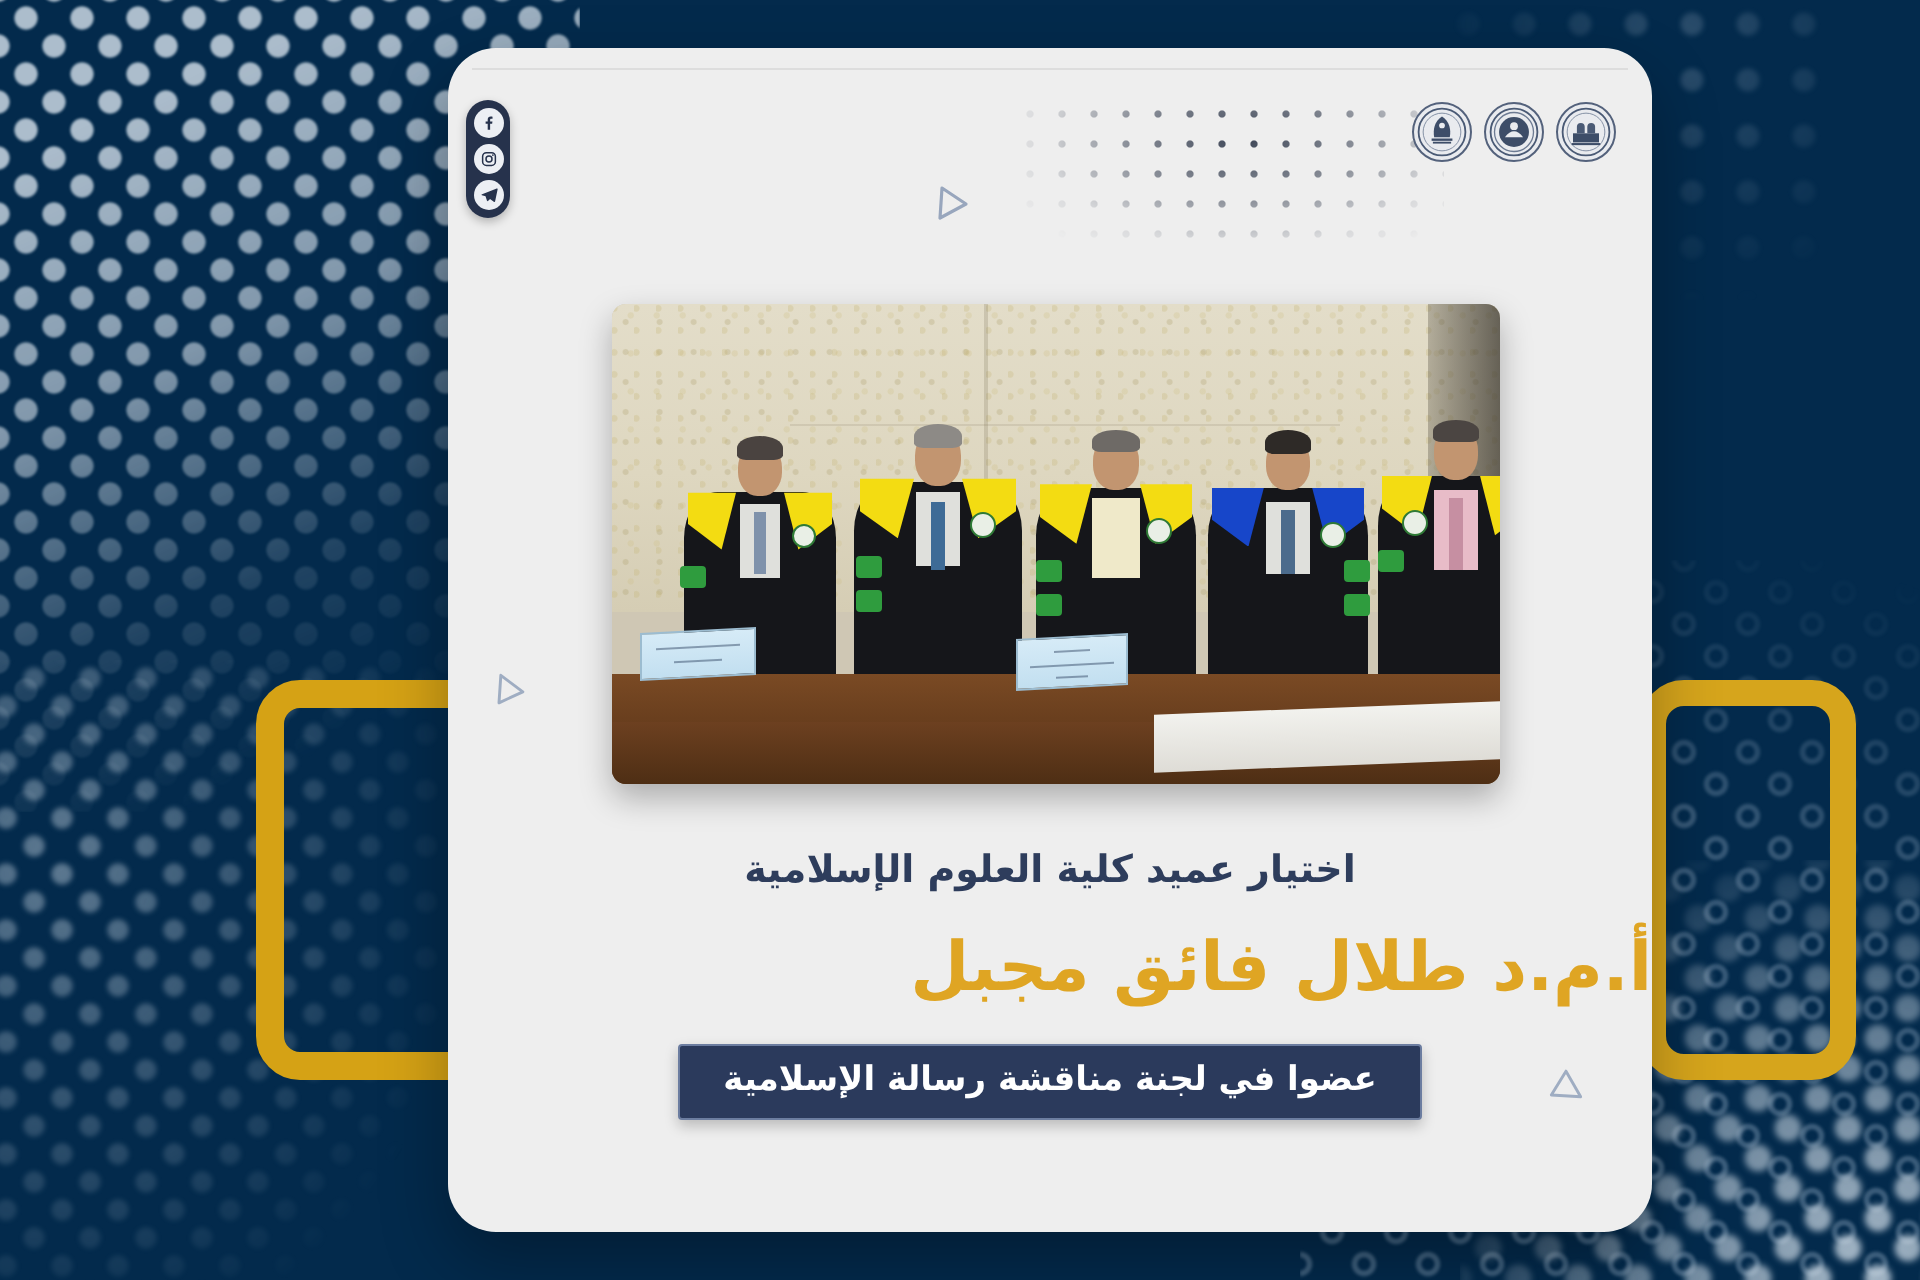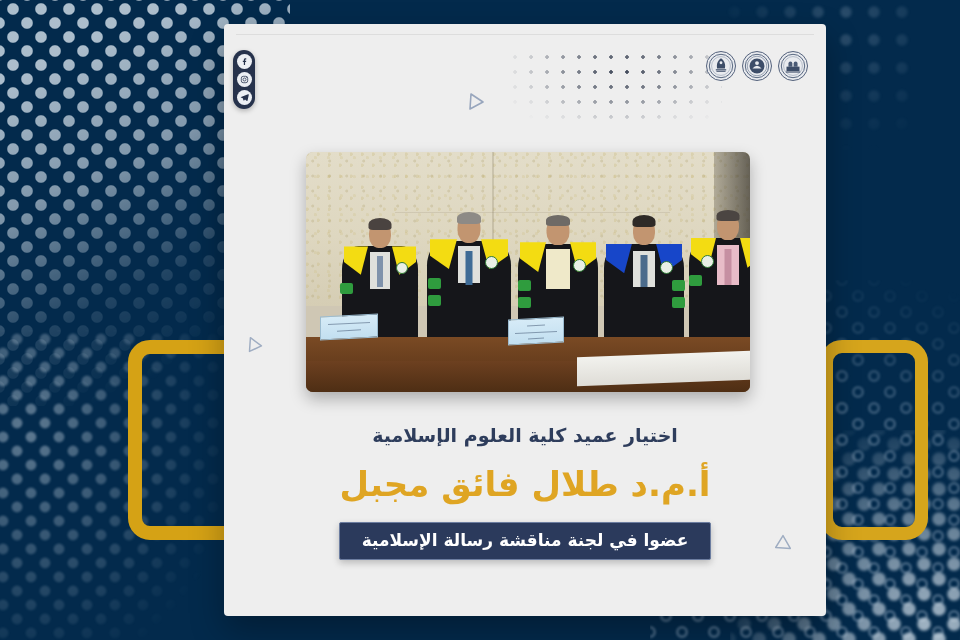--- a/index.html
+++ b/index.html
@@ -106,21 +106,21 @@
     border-width: 13px;
     border-color: #d6a51c;
   }
 
   
   .card {
     position: absolute;
     left: 224px; top: 24px;
     width: 602px; height: 592px;
     background: #eeeeee;
-    border-radius: 4px;
+    border-radius: 24px;
     box-shadow: 0 14px 34px rgba(0,0,0,0.30);
     overflow: hidden;
   }
 
   .card-topline {
     position: absolute;
     left: 12px; right: 12px; top: 10px;
     height: 1px;
     background: rgba(0,0,0,0.07);
   }
@@ -292,21 +292,21 @@
     text-align: center;
     direction: rtl;
     font-size: 19px;
     font-weight: bold;
     color: #2e3d5c;
     letter-spacing: 0.2px;
   }
   .name {
     position: absolute;
     left: 0; right: 0; top: 440px;
-    text-align: center;
+    text-align: right;
     direction: rtl;
     font-size: 34px;
     font-weight: bold;
     color: #dfa523;
   }
   .banner-row {
     position: absolute;
     left: 0; right: 0; top: 498px;
     display: flex;
     justify-content: center;

